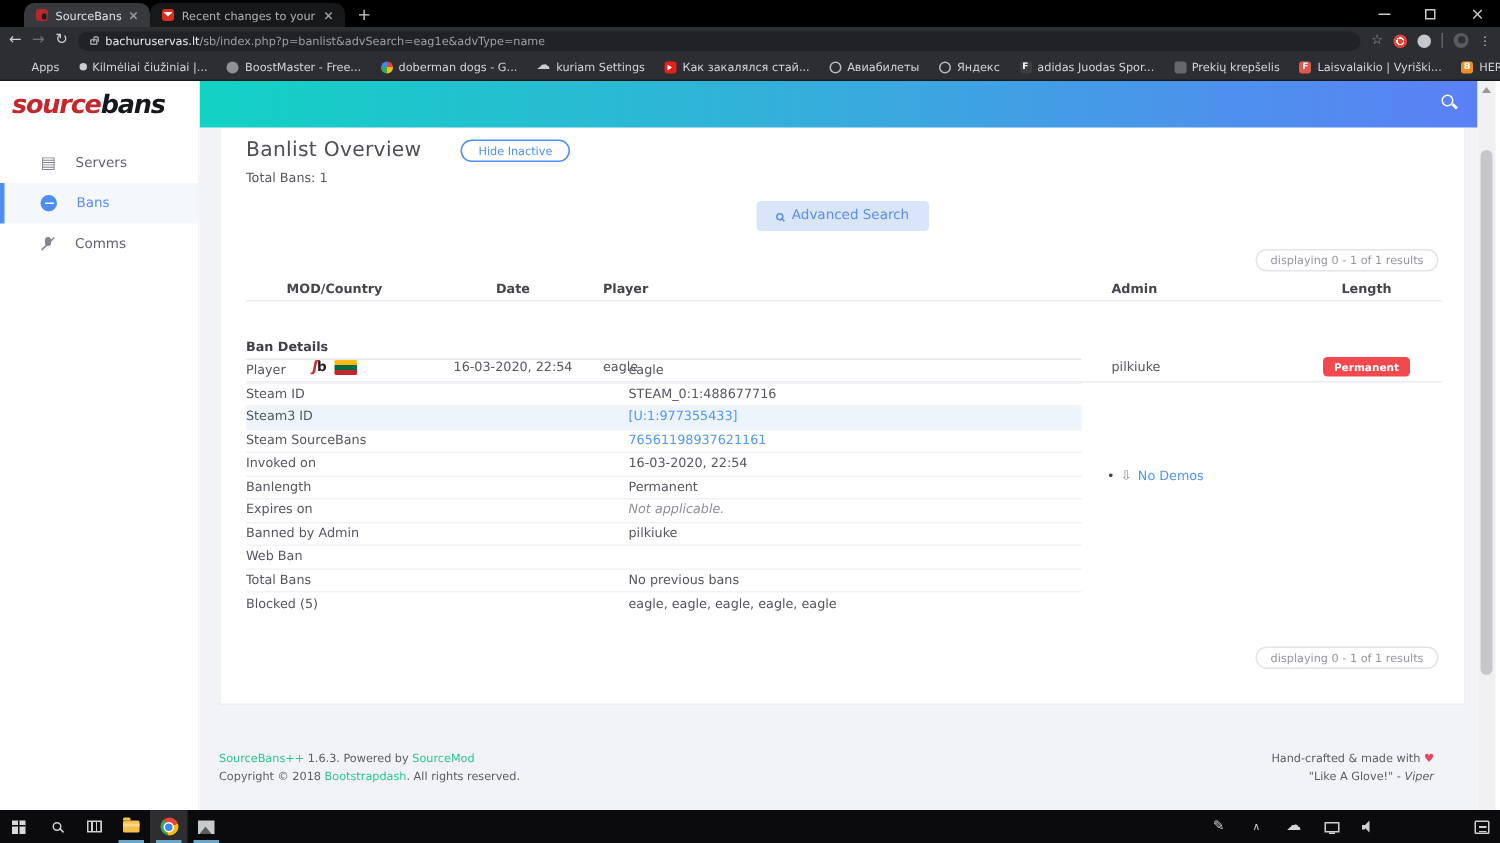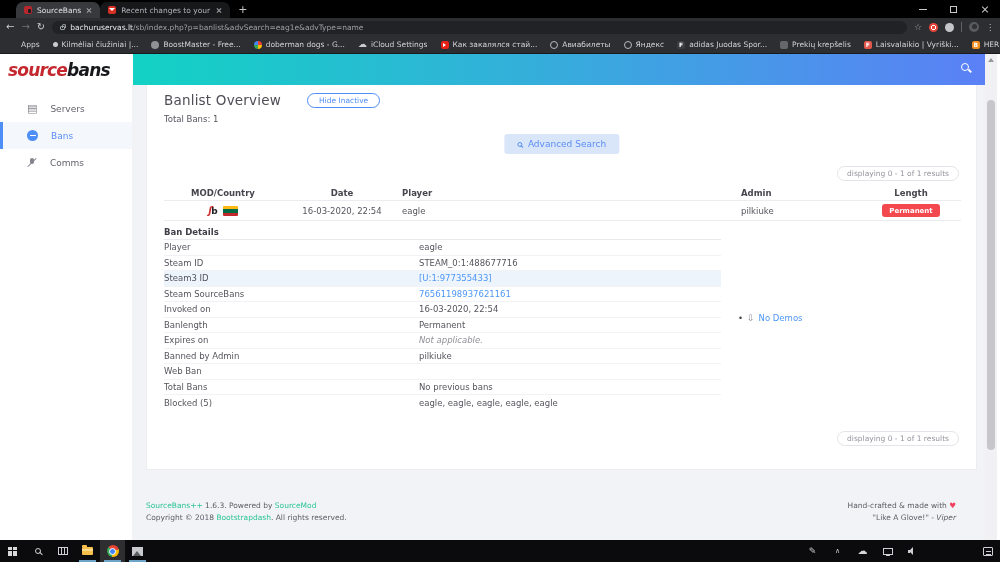--- a/index.html
+++ b/index.html
@@ -91,21 +91,21 @@
   .hide-pill { border:1px solid #4e8ef7; color:#4e8ef7; border-radius:9px; font-size:7.5px; padding:2px 11px; background:#fff; }
   .total-bans { position:absolute; left:17px; top:29px; font-size:8.5px; color:#55555e; }
   .adv-btn { position:absolute; left:50%; transform:translateX(-50%); top:49px; height:20px; background:#d9e6f9; color:#5b8df2; font-size:9px; border-radius:3px; display:flex; align-items:center; gap:6px; padding:0 13px; }
   .mag-blue { width:5px; height:5px; border:1px solid #5b8df2; border-radius:50%; position:relative; }
   .mag-blue::after { content:''; position:absolute; width:3px; height:1px; background:#5b8df2; transform:rotate(45deg); right:-2.5px; bottom:-1px; }
   .pill { position:absolute; height:15px; border:1px solid #e3e4e9; border-radius:8px; color:#95959e; font-size:7.5px; display:flex; align-items:center; padding:0 9px; background:#fff; white-space:nowrap; }
   .pill.top { right:17px; top:81px; } .pill.bottom { right:17px; top:346px; }
 
   .ban-table { position:absolute; left:17px; top:101px; width:797px; }
   .bt-head { display:flex; height:15px; align-items:center; border-bottom:1px solid #ebecf0; font-size:8.5px; font-weight:bold; color:#45454e; }
-  .bt-row { display:flex; height:20px; align-items:center; border-bottom:1px solid #ebecf0; font-size:8.5px; color:#55555e; }
+  .bt-row { display:flex; height:20px; align-items:center; border-bottom:1px solid #ebecf0; font-size:8.5px; color:#55555e;margin-top:34px; }
   .c1 { width:118px; text-align:center; display:flex; justify-content:center; align-items:center; gap:5px; }
   .c2 { width:120px; text-align:center; justify-content:center; }
   .bt-head .c1,.bt-head .c2 { display:block; }
   .c3 { flex:1; } .c4 { width:120px; } .c5 { width:100px; text-align:center; display:flex; justify-content:center; }
   .bt-head .c5 { display:block; }
   .mod-slash { color:#d22f2f; font-style:italic; font-weight:bold; font-size:10px; line-height:1; }
   .mod-letter { color:#202024; font-weight:bold; font-size:9px; line-height:1; margin-left:-1px; }
   .flag-lt { width:15px; height:10px; border-radius:1px; background:linear-gradient(#fdb913 0 33%,#006a44 33% 66%,#c1272d 66%); }
   .badge { background:#f4484f; color:#fff; font-size:7px; font-weight:bold; padding:2.5px 7px; border-radius:3px; }
 
@@ -215,21 +215,21 @@
   <div class="bm">
       <span class="fv fv-gray"></span>
       <span>BoostMaster - Free...</span>
     </div>
   <div class="bm">
       <span class="fv fv-google"></span>
       <span>doberman dogs - G...</span>
     </div>
   <div class="bm">
       <span class="fv-cloud">☁</span>
-      <span>iCloud Settings</span>
+      <span>kuriam Settings</span>
     </div>
   <div class="bm">
       <span class="fv fv-yt"></span>
       <span>Как закалялся стай...</span>
     </div>
   <div class="bm">
       <span class="fv fv-globe"></span>
       <span>Авиабилеты</span>
     </div>
   <div class="bm">

